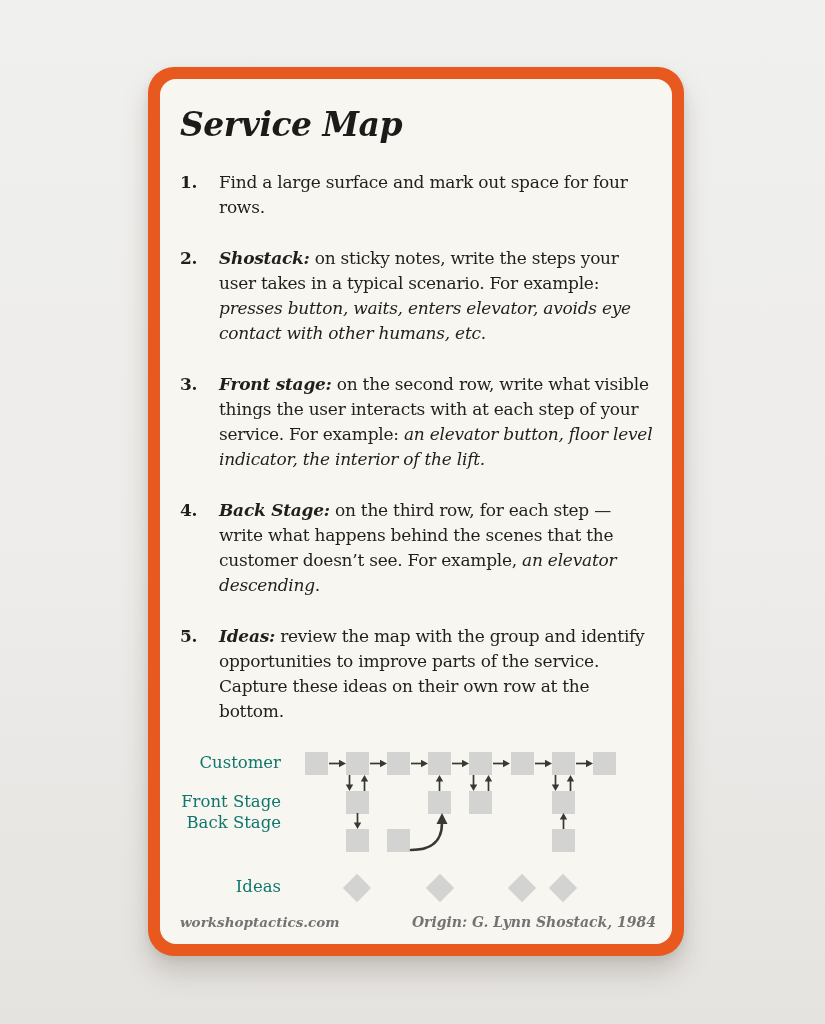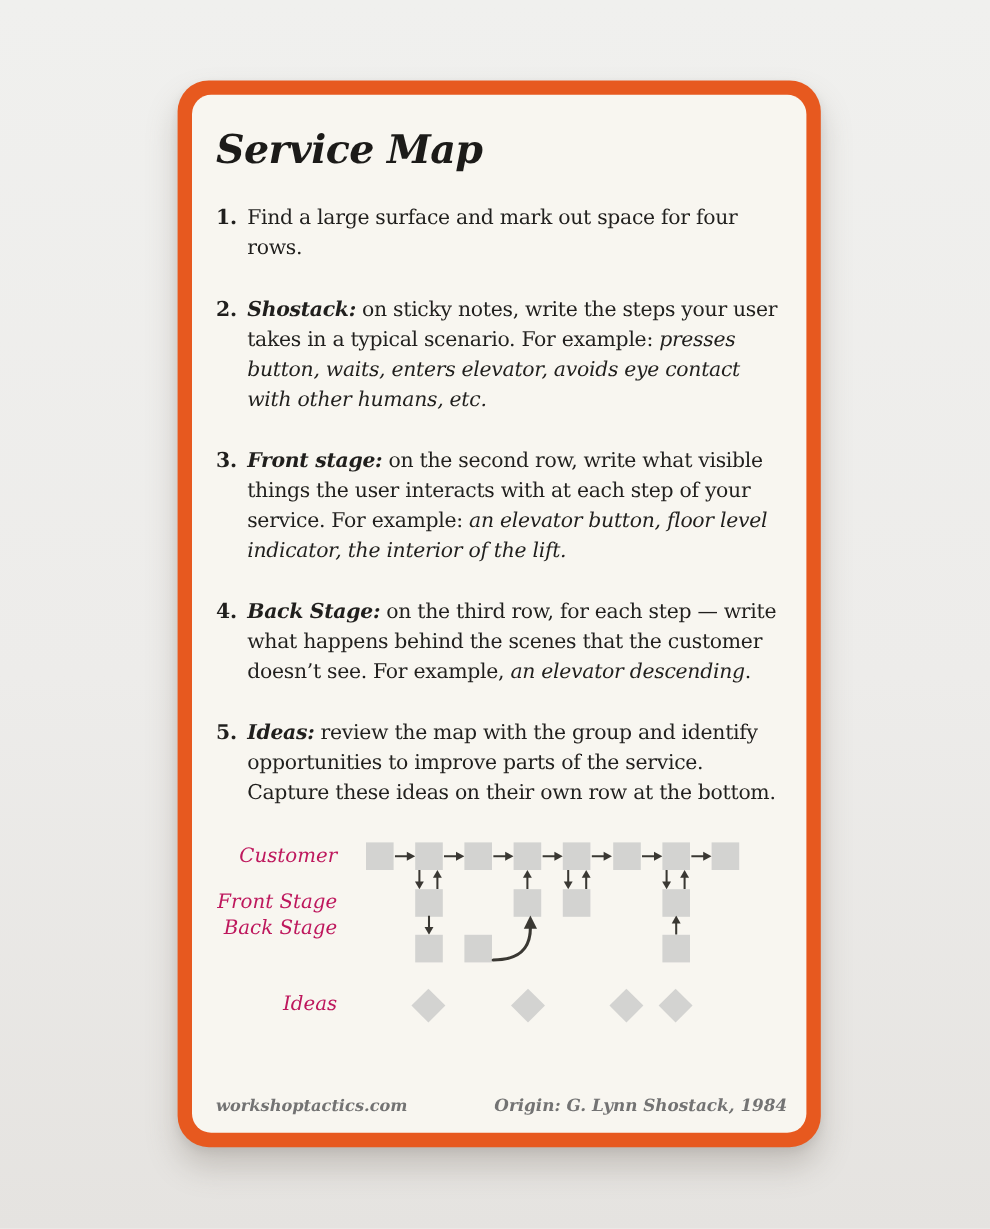--- a/index.html
+++ b/index.html
@@ -18,31 +18,31 @@
     background:var(--card-face,#f8f6f0);border-radius:16px;
     padding:22px 16px 0 20px;box-sizing:border-box;color:var(--ink,#201f1d);
   }
   .title{
     font-size:33px;font-weight:bold;font-style:italic;letter-spacing:-.5px;
     margin:4px 0 0 0;color:#1c1b19;
   }
   .steps{margin-top:26px;}
   .step{display:flex;margin-bottom:26px;font-size:17px;line-height:25px;letter-spacing:-.25px;}
   .step .num{flex:0 0 26px;font-weight:bold;}
-  .step .txt{flex:1 1 auto;max-width:455px;}
+  .step .txt{flex:1 1 auto;max-width:455px;margin-left:13px;}
   .seg-lead{font-weight:bold;font-style:italic;}
   .seg-italic{font-style:italic;}
   .tip{
     font-style:italic;font-size:17px;line-height:25px;letter-spacing:-.2px;
     margin:1px 0 0 0;max-width:480px;
   }
   .diagram{position:relative;height:162px;margin-top:16px;}
   .row-label{
     position:absolute;left:0;width:101px;text-align:right;
-    font-style:italic;font-size:16.5px;color:#be185d;white-space:nowrap;
+    font-size:16.5px;color:#0f766e;white-space:nowrap;
   }
   .note{
     position:absolute;width:23px;height:23px;background:var(--note,#d3d3d1);
   }
   .diamond{
     position:absolute;width:20px;height:20px;background:var(--note,#d3d3d1);
     transform:rotate(45deg);
   }
   .arrow{position:absolute;color:var(--arrow,#3a3833);line-height:0;}
   .footer{

